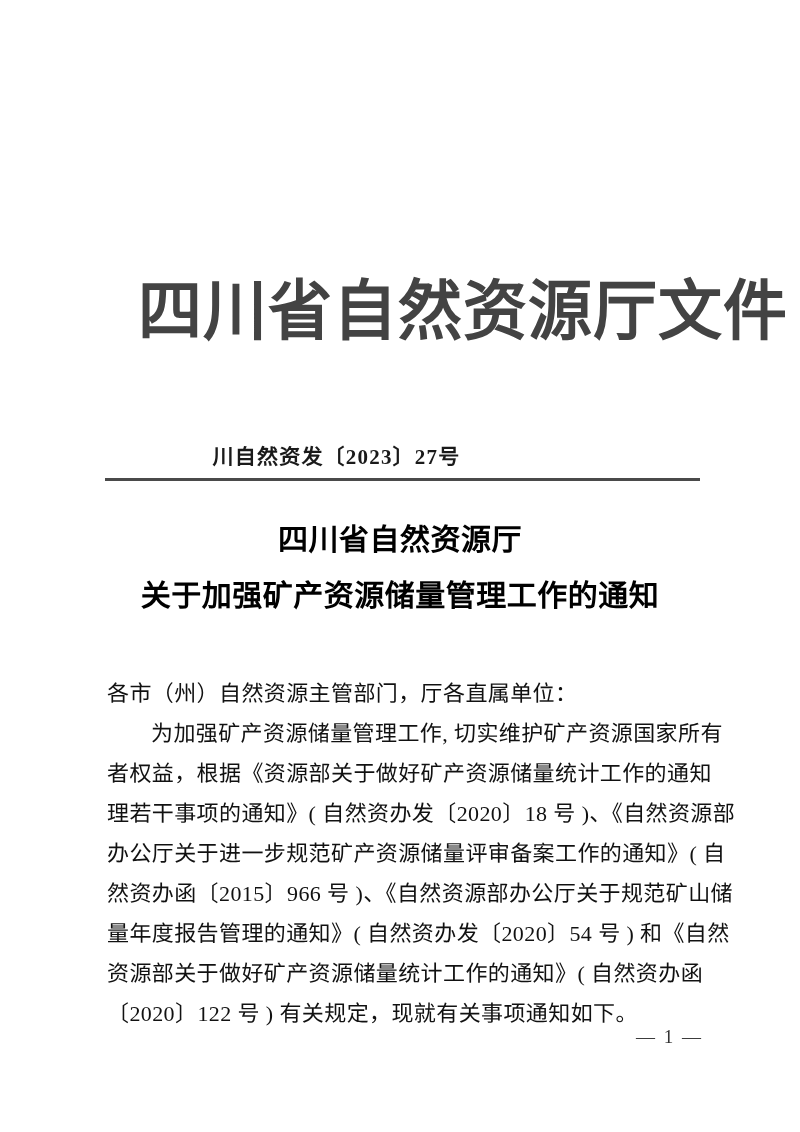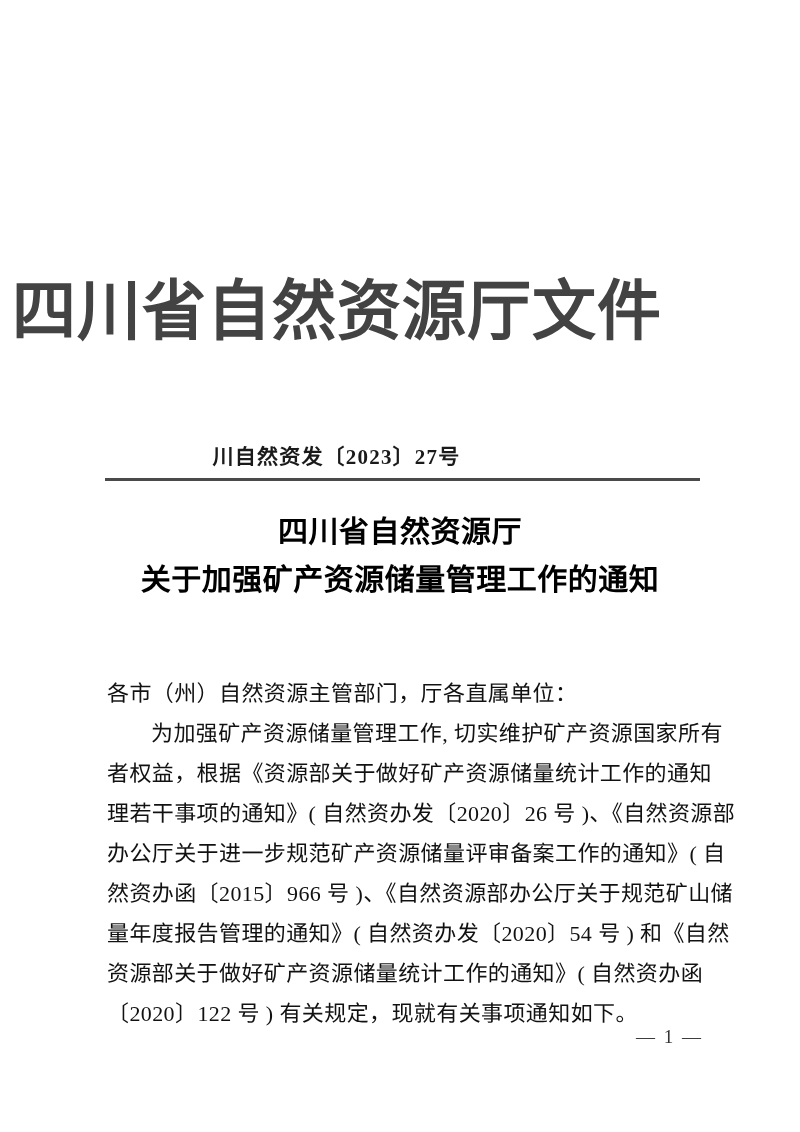--- a/index.html
+++ b/index.html
@@ -18,21 +18,21 @@
     overflow: hidden;
     font-family: "Liberation Serif", "DejaVu Serif", serif;
   }
 
   
   .masthead-block {
     position: absolute;
     left: 0;
     top: 276px;
     width: 800px;
-    text-align: left;
+    text-align: right;
   }
 
   .masthead-title {
     font-family: "Liberation Serif", "DejaVu Serif", serif;
     font-size: 66px;
     line-height: 1.08;
     font-weight: 700;
     color: #434343;
     letter-spacing: 1px;
     white-space: nowrap;
@@ -73,20 +73,21 @@
   }
 
   .doc-heading-line {
     font-family: "Liberation Serif", "DejaVu Serif", serif;
     font-size: 30px;
     line-height: 48px;
     font-weight: 700;
     color: #000000;
     letter-spacing: 0.5px;
     white-space: nowrap;
+    margin-top: 8px;
   }
 
   
   .body-block {
     position: absolute;
     left: 107px;
     top: 648px;
     width: 594px;
     margin-top: 26px;
   }
@@ -141,21 +142,21 @@
 
   <div class="doc-heading">
     <div class="doc-heading-line">四川省自然资源厅</div>
     <div class="doc-heading-line">关于加强矿产资源储量管理工作的通知</div>
   </div>
 
   <div class="body-block">
     <div class="salutation">各市（州）自然资源主管部门，厅各直属单位：</div>
     <div class="body-line indented">为加强矿产资源储量管理工作, 切实维护矿产资源国家所有</div>
     <div class="body-line">者权益，根据《资源部关于做好矿产资源储量统计工作的通知</div>
-    <div class="body-line">理若干事项的通知》( 自然资办发〔2020〕26 号 )、《自然资源部</div>
+    <div class="body-line">理若干事项的通知》( 自然资办发〔2020〕18 号 )、《自然资源部</div>
     <div class="body-line">办公厅关于进一步规范矿产资源储量评审备案工作的通知》( 自</div>
     <div class="body-line">然资办函〔2015〕966 号 )、《自然资源部办公厅关于规范矿山储</div>
     <div class="body-line">量年度报告管理的通知》( 自然资办发〔2020〕54 号 ) 和《自然</div>
     <div class="body-line">资源部关于做好矿产资源储量统计工作的通知》( 自然资办函</div>
     <div class="body-line">〔2020〕122 号 ) 有关规定，现就有关事项通知如下。</div>
   </div>
 
   <div class="page-footer">— 1 —</div>
 
 </div>

